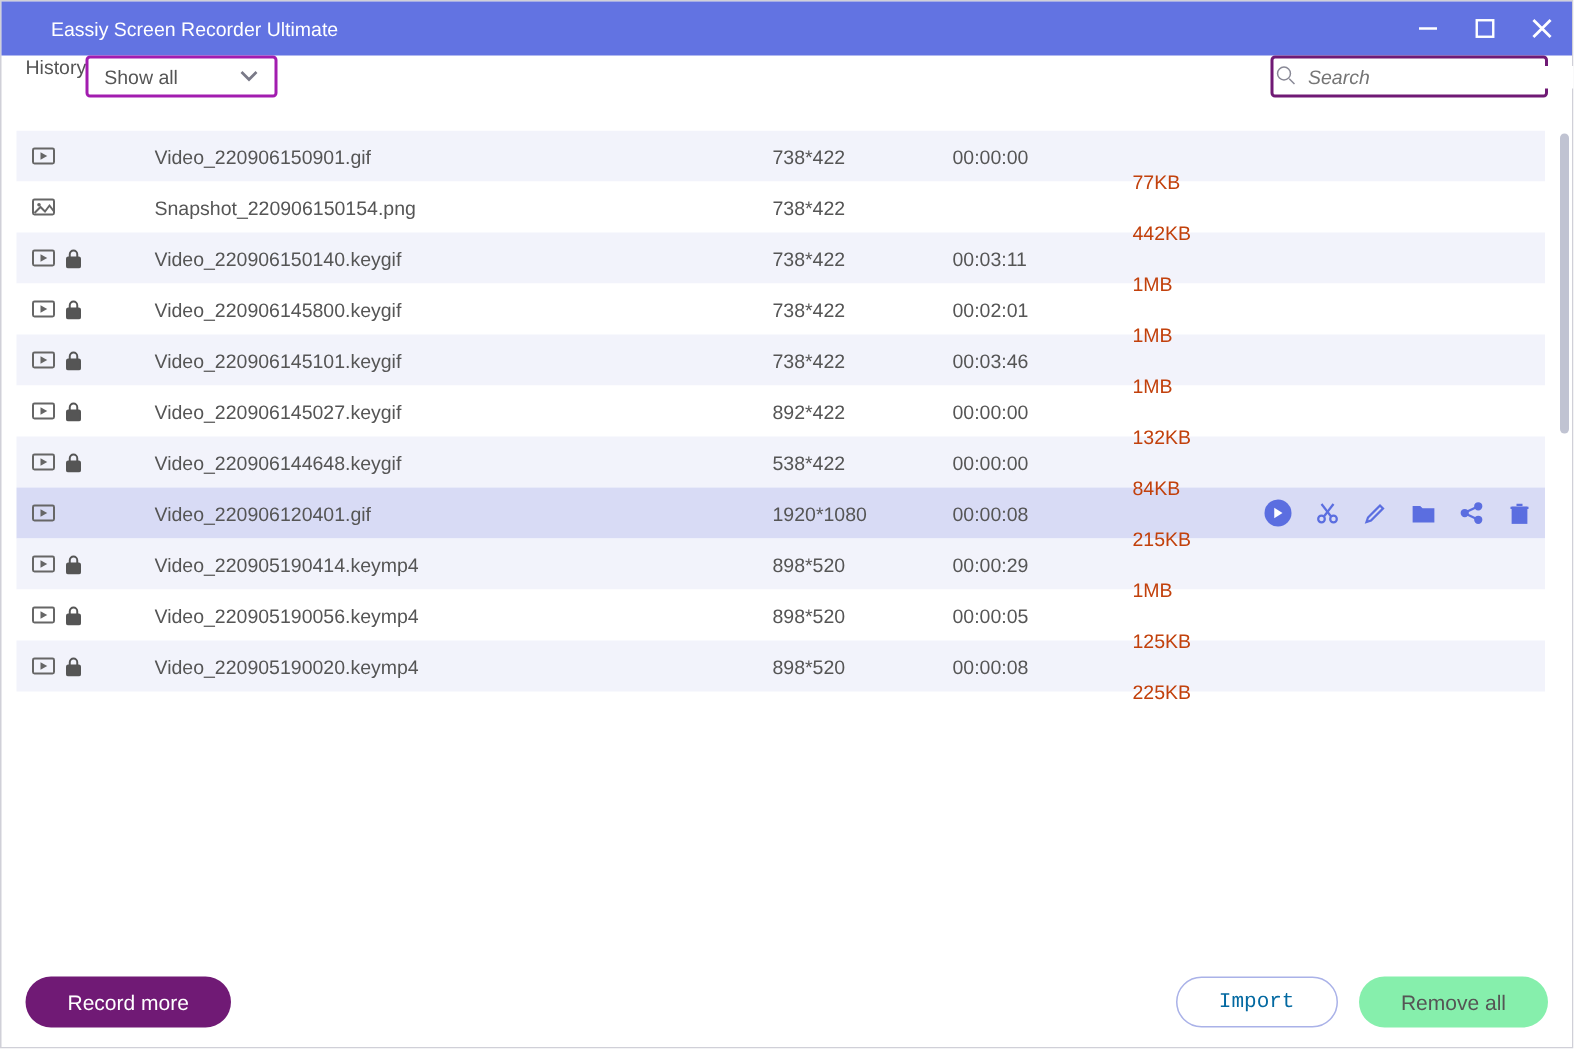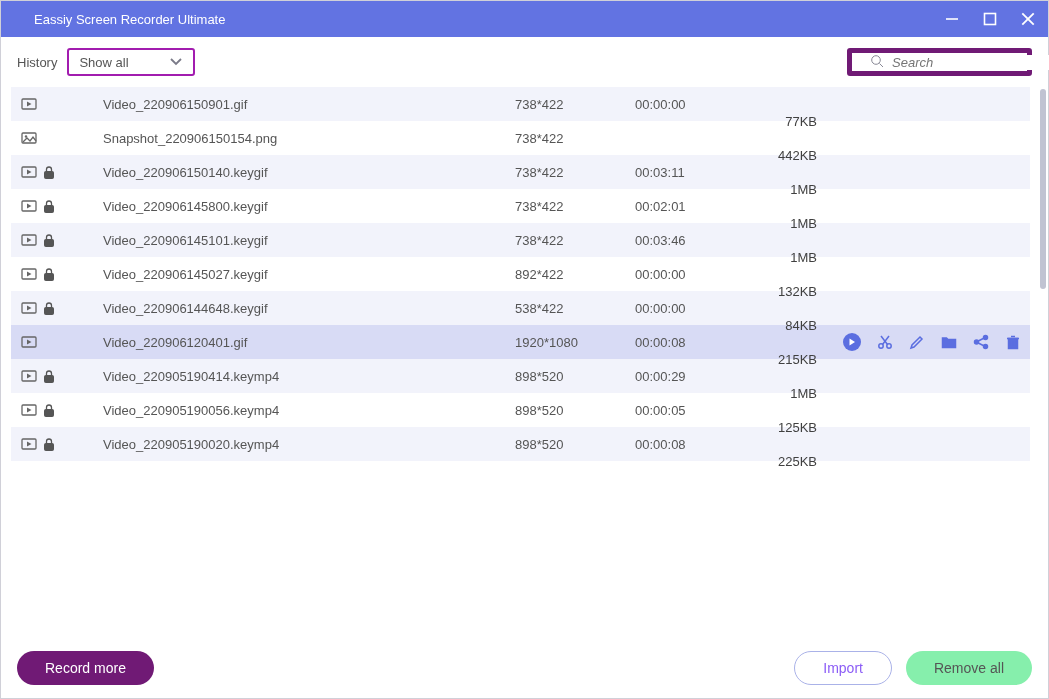--- a/index.html
+++ b/index.html
@@ -6,61 +6,61 @@
 body { font-family: -apple-system, "Segoe UI", Arial, sans-serif; font-size: 13px; background: #fff; }
 
 .window { width: 1049px; height: 699px; display: flex; flex-direction: column; border: 1px solid #d0d0d8; }
 
 .titlebar { height: 36px; background: #6273e2; color: #fff; display: flex; align-items: center; padding: 0 12px; }
 .titlebar .title { flex: 1; font-size: 13px; margin-left: 21px; }
 .titlebar .win-controls { display: flex; gap: 22px; align-items: center; }
 .titlebar .win-ctrl { width: 16px; height: 16px; display: flex; align-items: center; justify-content: center; cursor: pointer; }
 .titlebar svg { stroke: #fff; fill: none; stroke-width: 1.6; }
 
-.toolbar { height: 50px; display: flex; align-items: center; padding: 0 16px; gap: 10px; }
+.toolbar { height: 50px; display: flex; align-items: flex-start; padding: 0 16px; }
 .toolbar .label { color: #555; }
 .dropdown { display: flex; align-items: center; justify-content: space-between; width: 128px; height: 28px; border: 2px solid #a21caf; border-radius: 3px; padding: 0 10px; color: #555; cursor: pointer; background: #fff; }
 .dropdown svg { stroke: #7a7a88; }
 .toolbar .spacer { flex: 1; }
-.search { display: flex; align-items: center; height: 28px; width: 185px; border: 5px solid #701a75; border-radius: 3px; padding: 0 18px; gap: 8px; }
+.search { display: flex; align-items: center; height: 28px; width: 185px; border: 2px solid #701a75; border-radius: 3px; padding: 0 1px; gap: 8px; }
 .search svg { stroke: #898996; }
 .search input { border: none; outline: none; flex: 1; font-style: italic; color: #999; font-size: 13px; }
 
 .list { flex: 1; overflow: hidden; display: flex; }
 .rows { flex: 1; padding: 0 8px 0 10px; }
 .row { display: flex; align-items: center; height: 34px; padding-left: 10px; }
 .row.alt0 { background: #f2f3fb; }
 .row.alt1 { background: #fff; }
 .row.selected { background: #d8dbf5; }
 
 .c-icon { width: 22px; display: flex; align-items: center; }
 .c-lock { width: 28px; display: flex; align-items: center; }
 .c-name { flex: 1; color: #555; min-width: 0; white-space: nowrap; overflow: hidden; text-overflow: ellipsis; margin-left: 32px; }
 .c-dim  { width: 120px; color: #555; text-align: left; }
 .c-dur  { width: 120px; color: #555; text-align: left; }
-.c-size { width: 70px; color: #404040; text-align: right; padding-right: 8px; margin-top: 34px; }
+.c-size { width: 70px; color: #c2410c; padding-right: 8px; margin-top: 34px; }
 .c-actions { width: 205px; display: flex; align-items: center; gap: 16px; padding-left: 18px; }
 
 .type-icon svg { stroke: #666; fill: none; stroke-width: 1.3; }
 .lock-icon svg { stroke: #555; fill: #555; }
 
 .action-btn { width: 16px; height: 16px; display: flex; align-items: center; justify-content: center; cursor: pointer; }
 .action-btn.play { width: 18px; height: 18px; border-radius: 50%; background: #5b6ee0; }
 .action-btn.play svg { fill: #fff; stroke: none; }
 .action-btn svg { stroke: #5b6ee0; fill: none; stroke-width: 1.5; }
 .action-btn.solid svg { fill: #5b6ee0; stroke: #5b6ee0; }
 
 .scrollbar { width: 10px; padding: 2px; }
 .scrollbar .thumb { width: 6px; height: 200px; background: #c0c3d2; border-radius: 3px; }
 
 .footer { height: 60px; display: flex; align-items: center; padding: 0 16px; gap: 14px; border-top: 0px solid transparent; }
 .footer .spacer { flex: 1; }
 .btn { height: 34px; border-radius: 17px; padding: 0 28px; font-size: 14px; cursor: pointer; display: flex; align-items: center; border: none; }
 .btn.primary { background: #701a75; color: #fff; }
-.btn.outline { background: #fff; color: #8b5cf6; border: 1px solid #aab2e8; }
+.btn.outline { background: #fff; color: #0369a1; border: 1px solid #aab2e8; font-family: Liberation Mono, monospace; }
 .btn.muted { background: #86efac; color: #555; }
 </style>
 </head>
 <body>
 
 <div class="window">
 
   <div class="titlebar">
     <span class="title">Eassiy Screen Recorder Ultimate</span>
     <div class="win-controls">

